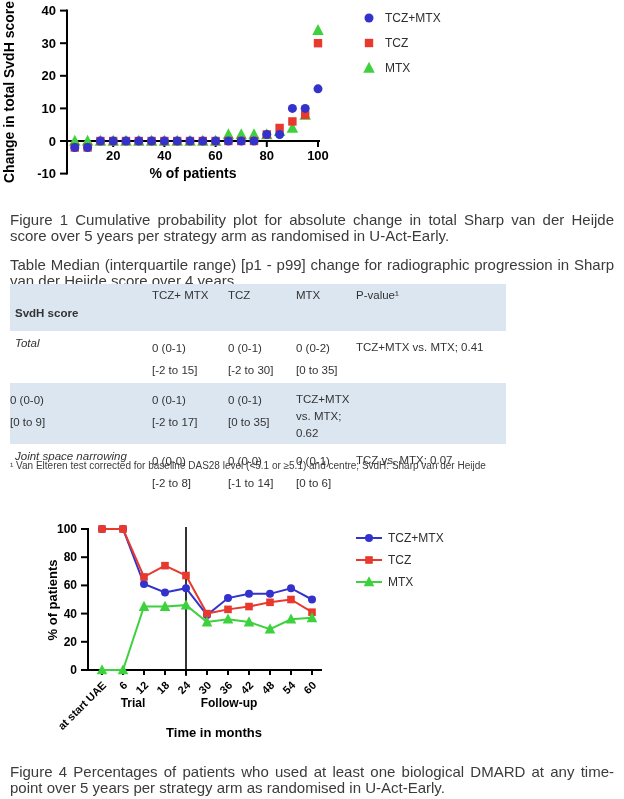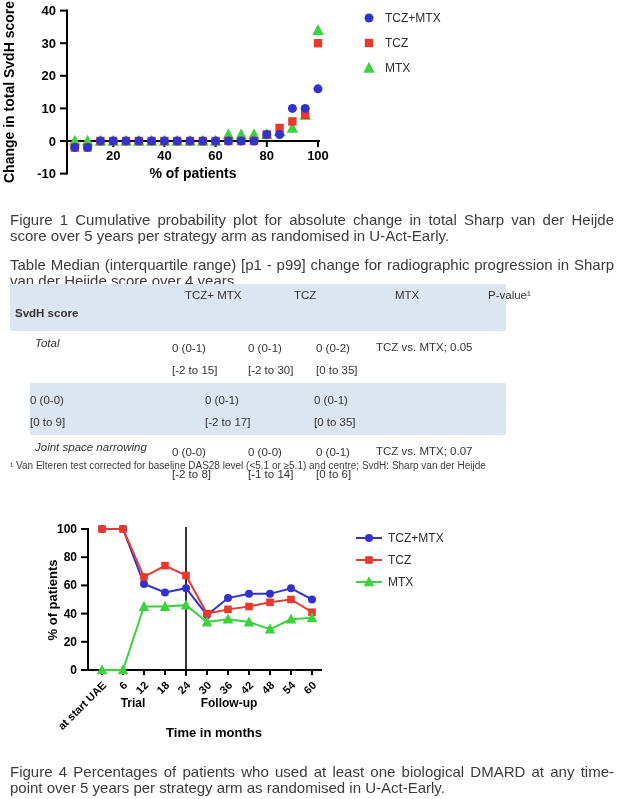--- a/index.html
+++ b/index.html
@@ -11,27 +11,27 @@
   #fig2-svg{top:500px;}
   .caption{position:absolute;left:10px;width:604px;font-size:15px;line-height:15.5px;
            color:#3b3b3b;text-align:justify;}
   #fig1-caption{top:212px;}
   #table-intro{top:257px;}
   #fig2-caption{top:764px;}
   .footnote{position:absolute;left:10px;top:460px;width:604px;font-size:10px;color:#3b3b3b;}
   
   #svdh-table{position:absolute;left:10px;top:284px;width:496px;font-size:11.5px;color:#333;}
   .band{display:grid;grid-template-columns:142px 76px 68px 60px 150px;}
-  .shaded{background:#dce6f1;gap:33px;}
+  .shaded{background:#dce6f1;}
   .cell{padding:0;}
   .cell.lab{padding-left:5px;font-style:italic;}
   .head-band{padding:5px 0 1px;}
   .head-band .cell{font-weight:normal;}
   .section-line{font-weight:bold;padding:5px 0 12px 5px;}
-  .row{padding:6px 0 2px;margin-left:20px;}
+  .row{padding:6px 0 2px;}
   .l{line-height:22px;}
   .p-line{line-height:17px;}
   .pcell{padding-top:2px;}
 </style>
 </head>
 <body>
 
 <div class="page">
 
   <svg id="fig1-svg" class="svg-abs" width="624" height="200" viewBox="0 0 624 200">
@@ -163,38 +163,39 @@
       </div>
       <div class="cell">
         <div class="l">0 (0-1)</div>
         <div class="l">[-2 to 30]</div>
       </div>
       <div class="cell">
         <div class="l">0 (0-2)</div>
         <div class="l">[0 to 35]</div>
       </div>
       <div class="cell pcell">
-        <div class="p-line">TCZ vs. MTX; 0.05</div>
+        <div class="p-line">TCZ+MTX vs. MTX; 0.41</div>
       </div>
     </div>
 
     <div class="band row shaded">
       <div class="cell">
         <div class="l">0 (0-0)</div>
         <div class="l">[0 to 9]</div>
       </div>
       <div class="cell">
         <div class="l">0 (0-1)</div>
         <div class="l">[-2 to 17]</div>
       </div>
       <div class="cell">
         <div class="l">0 (0-1)</div>
         <div class="l">[0 to 35]</div>
       </div>
       <div class="cell pcell">
+        <div class="p-line">TCZ+MTX vs. MTX; 0.62</div>
       </div>
     </div>
 
     <div class="band row">
       <div class="cell lab">Joint space narrowing</div>
       <div class="cell">
         <div class="l">0 (0-0)</div>
         <div class="l">[-2 to 8]</div>
       </div>
       <div class="cell">

